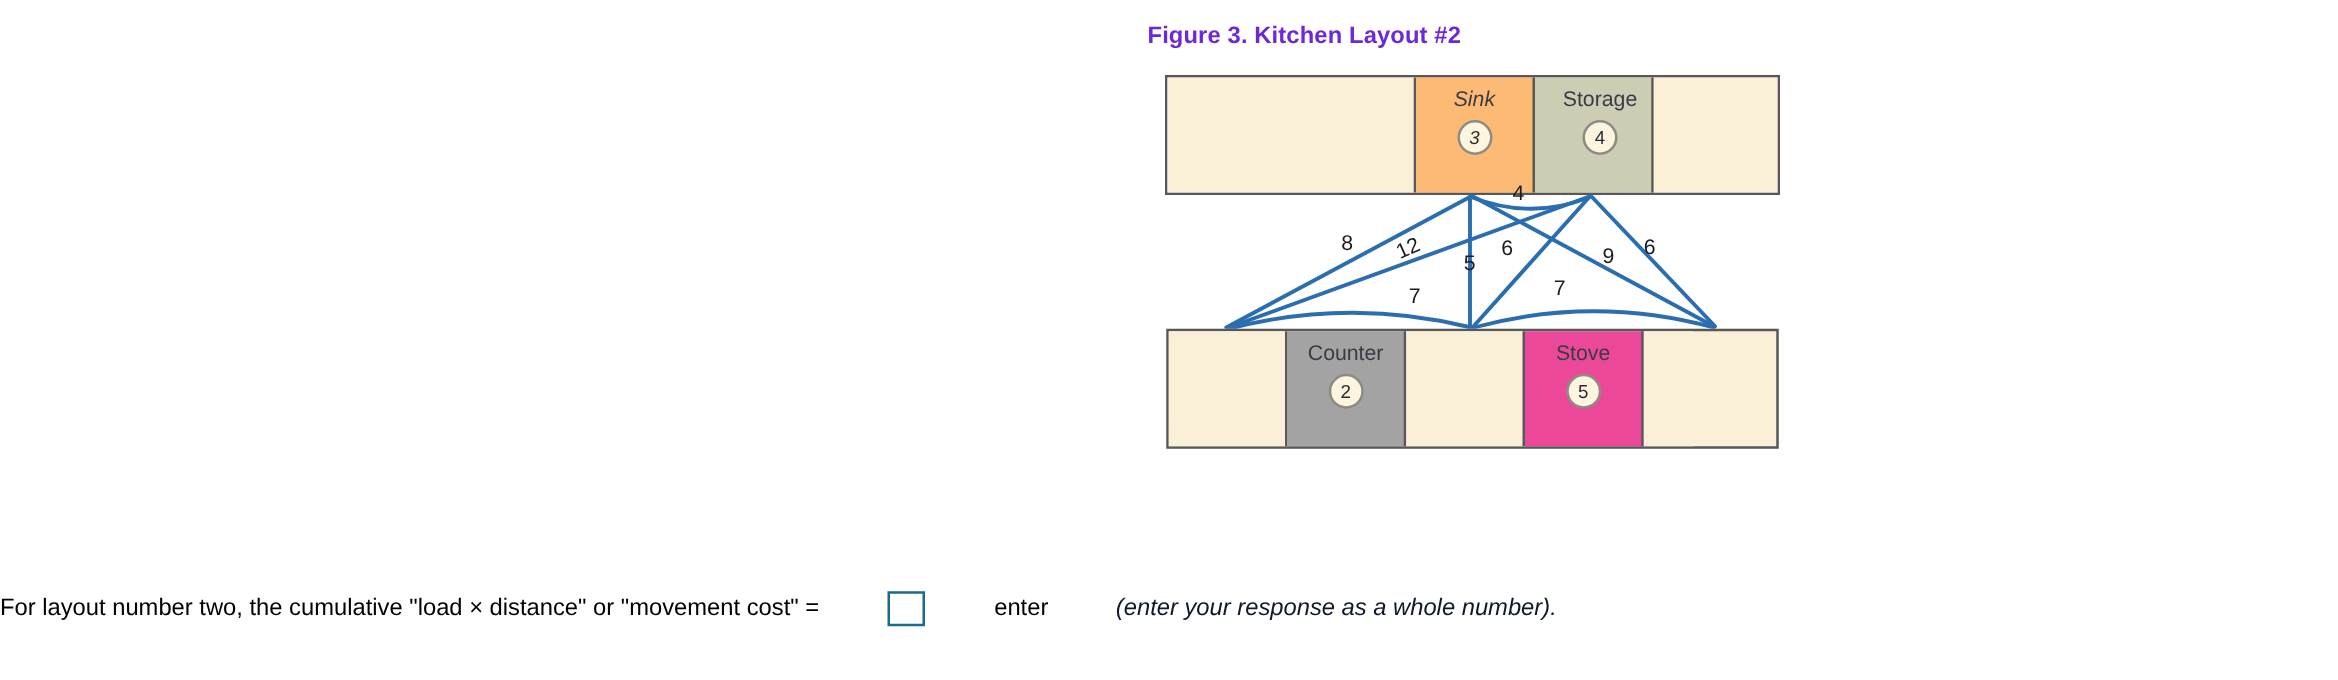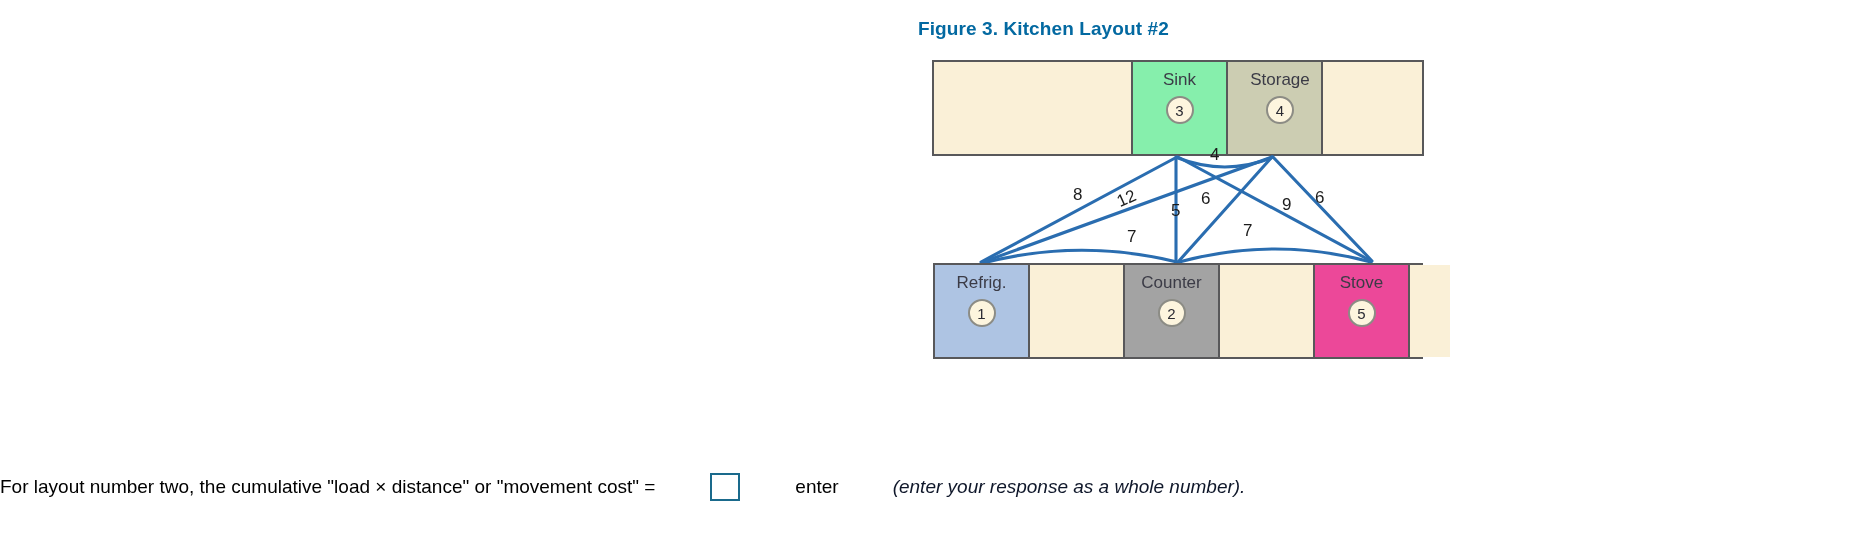--- a/index.html
+++ b/index.html
@@ -26,21 +26,21 @@
   }
 
   #figure-title {
     position: absolute;
     left: 13px;
     top: 18px;
     font-size: 19px;
     font-weight: bold;
     letter-spacing: 0.1px;
     white-space: nowrap;
-    color: #0369a1;
+    color: #6d28d9;
   }
 
   .grid-row {
     position: absolute;
     display: flex;
     box-sizing: border-box;
     border: 2px solid #58585a;
     background: #faf0d7;
   }
 
@@ -153,21 +153,21 @@
 </style>
 </head>
 <body>
 
 <div id="figure-panel">
 
   <div id="figure-title">Figure 3. Kitchen Layout #2</div>
 
   <div class="grid-row" id="top-row">
       <div class="cell" style="width: 199px; flex: 0 0 199px; background: rgb(250, 240, 215);"></div>
-      <div class="cell" style="width: 95px; flex: 0 0 95px; background: #86efac;">
+      <div class="cell" style="width: 95px; flex: 0 0 95px; background: #fdba74; font-style: italic;">
         <div class="cell-label">Sink</div>
         <div class="cell-badge">3</div>
       </div>
       <div class="cell" style="width: 95px; flex: 0 0 95px; background: rgb(204, 205, 178); padding-left: 11px;">
         <div class="cell-label">Storage</div>
         <div class="cell-badge">4</div>
       </div>
       <div class="cell" style="width: 99px; flex: 0 0 99px; background: rgb(250, 240, 215);"></div>
     </div>
 
@@ -178,24 +178,20 @@
     <path class="link-line" d="M 78 263 Q 175 238 272 262" stroke="#2a6db0"></path>
     <path class="link-line" d="M 271 157 L 271 262" stroke="#2a6db0"></path>
     <path class="link-line" d="M 367 157 L 273 262" stroke="#2a6db0"></path>
     <path class="link-line" d="M 273 158 Q 320 176 366 158" stroke="#2a6db0"></path>
     <path class="link-line" d="M 274 262 Q 370 236 466 262" stroke="#2a6db0"></path>
     <path class="link-line" d="M 273 157 L 466 261" stroke="#2a6db0"></path>
     <path class="link-line" d="M 368 157 L 467 261" stroke="#2a6db0"></path>
   </svg>
 
   <div class="grid-row" id="bottom-row">
-      <div class="cell" style="width: 95px; flex: 0 0 95px; background: rgb(174, 196, 227);">
-        <div class="cell-label">Refrig.</div>
-        <div class="cell-badge">1</div>
-      </div>
       <div class="cell" style="width: 95px; flex: 0 0 95px; background: rgb(250, 240, 215);"></div>
       <div class="cell" style="width: 95px; flex: 0 0 95px; background: #a3a3a3;">
         <div class="cell-label">Counter</div>
         <div class="cell-badge">2</div>
       </div>
       <div class="cell" style="width: 95px; flex: 0 0 95px; background: rgb(250, 240, 215);"></div>
       <div class="cell" style="width: 95px; flex: 0 0 95px; background: #ec4899;">
         <div class="cell-label">Stove</div>
         <div class="cell-badge">5</div>
       </div>

